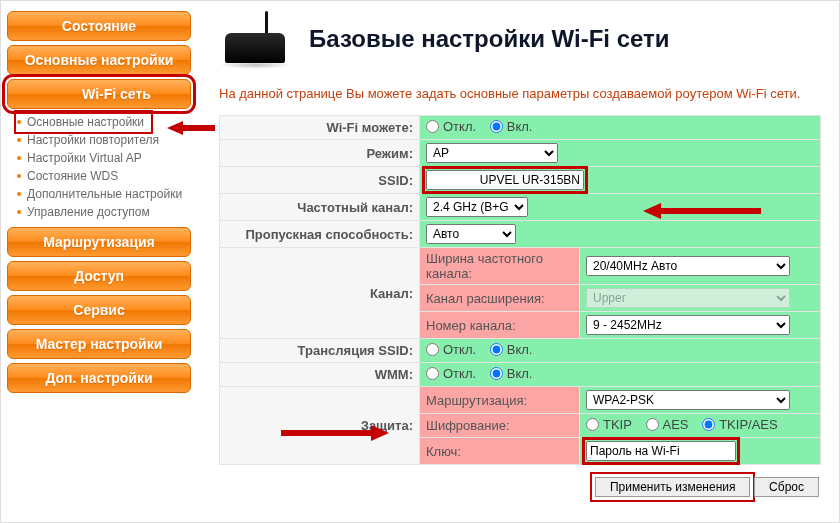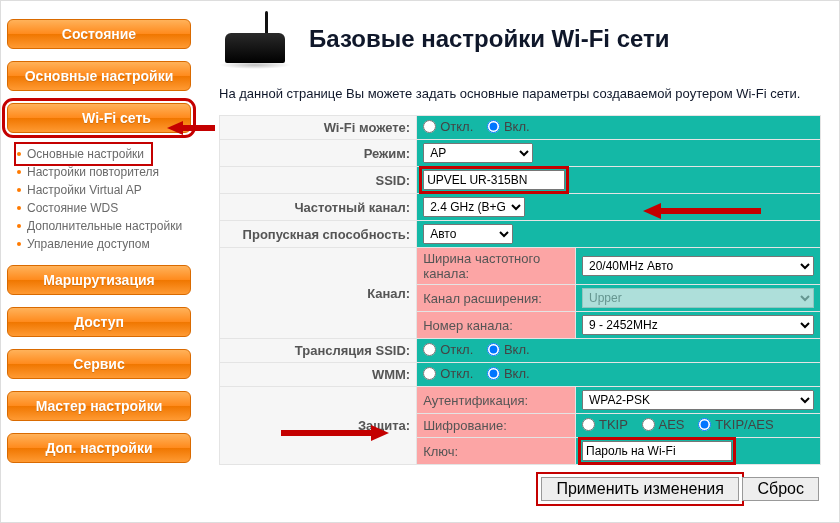--- a/index.html
+++ b/index.html
@@ -18,21 +18,21 @@
   .layout { display: flex; height: 100%; }
   
   .sidebar {
     width: 198px;
     padding: 6px 8px 6px 6px;
     flex-shrink: 0;
   }
   .nav-btn {
     display: block;
     width: 100%;
-    margin: 12px 0;
+    margin: 4px 0;
     padding: 6px 4px;
     text-align: center;
     font-weight: bold;
     color: #fff;
     font-size: 14px;
     border: 1px solid #d96a00;
     border-radius: 6px;
     background: linear-gradient(#ffb25a, #ff8a1c 50%, #f07700 51%, #ff9a33);
     cursor: pointer;
     text-shadow: 0 1px 0 rgba(0,0,0,.15);
@@ -106,68 +106,68 @@
     height: 8px;
     background: radial-gradient(ellipse at center, rgba(0,0,0,.25), rgba(0,0,0,0) 70%);
   }
   h1 {
     margin: 0;
     font-size: 24px;
     font-weight: bold;
     color: #0f172a;
   }
   .page-desc {
-    color: #0f172a;
+    color: #c2410c;
     margin: 19px 0 14px;
   }
   
   table.form {
     width: 100%;
     border-collapse: collapse;
   }
   table.form td {
     border: 1px solid #e4e4e4;
     padding: 3px 6px;
     vertical-align: middle;
     font-size: 13px;
-    background: #14b8a6;
+    background: #86efac;
   }
   table.form td.label {
     width: 200px;
     text-align: right;
     font-weight: bold;
     color: #555;
     background: #f6f6f6;
   }
   table.form td.sublabel {
     width: 160px;
     color: #555;
     background: #fca5a5;
   }
   table.form td.ctrl input[type=text],
   table.form td.ctrl select {
     font-size: 12px;
     padding: 1px 2px;
   }
   .radio-pair { display: inline-flex; align-items: center; gap: 2px; margin-right: 10px; }
   .radio-pair input { margin: 0 2px 0 0; }
-  .wideselect { width: 232px; }
-  .ssid-input { width: 142px; font-weight: normal; }
+  .wideselect { width: 204px; }
+  .ssid-input { width: 158px; font-weight: normal; text-align: right; }
   .key-input  { width: 150px; outline: 3px solid #c40000; outline-offset: 1px; }
-  select.mode { width: 110px; }
+  select.mode { width: 132px; }
   select.band { width: 102px; }
   select.bw   { width: 90px; }
   select.disabled { background:#f0f0f0; color:#888; }
   
   .btnrow {
     text-align: right;
     padding: 12px 2px 0 0;
   }
   .sysbtn {
-    font-size: 16px;
+    font-size: 12px;
     padding: 2px 14px;
     background: #eee;
     border: 1px solid #999;
     cursor: pointer;
   }
   .sysbtn.framed {
     outline: 2px solid #c40000;
     outline-offset: 3px;
   }
   
@@ -320,21 +320,21 @@
               </span>
           <span class="radio-pair">
                 <input type="radio" name="wmm" checked="" style="">
                 <span>Вкл.</span>
               </span>
         </td>
       </tr>
 
       <tr>
         <td class="label" rowspan="3">Защита:</td>
-        <td class="sublabel">Аутентификация:</td>
+        <td class="sublabel">Маршрутизация:</td>
         <td class="ctrl">
           <select class="wideselect">
             <option>WPA2-PSK</option>
           </select>
         </td>
       </tr>
       <tr>
         <td class="sublabel">Шифрование:</td>
         <td class="ctrl">
           <span class="radio-pair">

